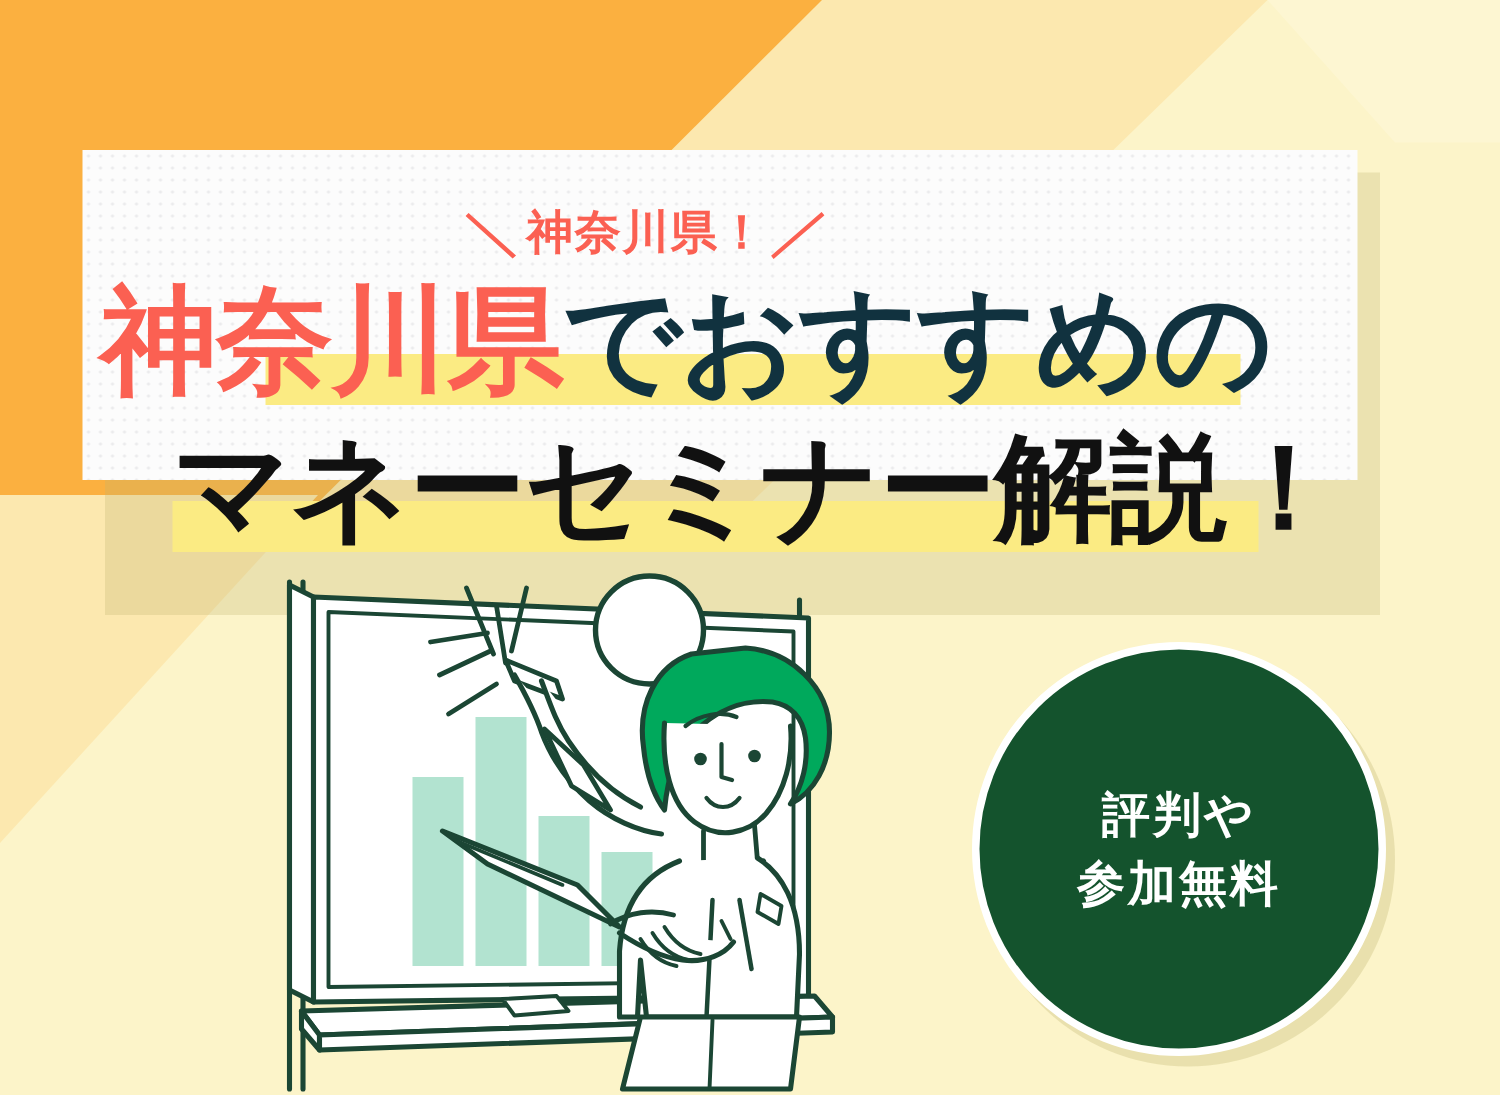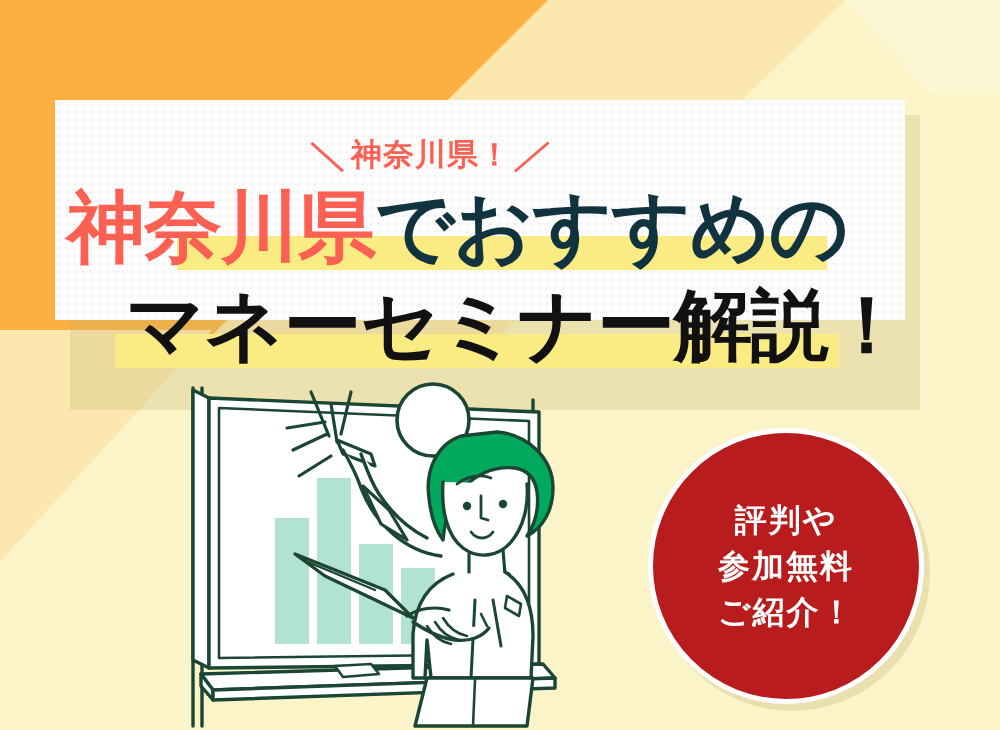--- a/index.html
+++ b/index.html
@@ -92,21 +92,20 @@
     margin-left: 12px;
     margin-top: 88px;
     font-size: 78px;
     letter-spacing: -1px;
   }
   .hl-line-2 {
     margin-left: 60px;
     margin-top: 20px;
     font-size: 78px;
     letter-spacing: -1px;
-    text-align: right;
   }
   
   .hl-line-1 .marker,
   .hl-line-2 .marker {
     position: absolute;
     background: #FBEB83;
     z-index: 0;
   }
   .hl-line-1 .marker { left: 110px;  right: 78px;  bottom: -4px; height: 34px; }
   .hl-line-2 .marker { left: 0px;    right: 66px;  bottom: -4px; height: 34px; }
@@ -120,21 +119,21 @@
   .hl-dark { color: #111111; }
 
   
   .circle-badge {
     position: absolute;
     left: 648px;
     top: 428px;
     width: 276px;
     height: 276px;
     border-radius: 50%;
-    background: #b91c1c;
+    background: #14532d;
     border: 5px solid #FFFFFF;
     box-sizing: border-box;
     box-shadow: 6px 7px 0 rgba(190, 180, 110, 0.30);
     display: flex;
     flex-direction: column;
     align-items: center;
     justify-content: center;
     gap: 14px;
   }
   .circle-badge .bline {
@@ -272,16 +271,15 @@
 
         <path d="M252 300 L240 348 L352 348 L358 300 Z" fill="#FFFFFF" stroke-width="3.4"></path>
         <path d="M300 302 L298 348" stroke-width="2.6"></path>
       </g>
     </svg>
   </div>
 
   <div class="circle-badge">
     <div class="bline">評判や</div>
     <div class="bline">参加無料</div>
-    <div class="bline">ご紹介！</div>
   </div>
 
 </div>
 
 </body></html>

